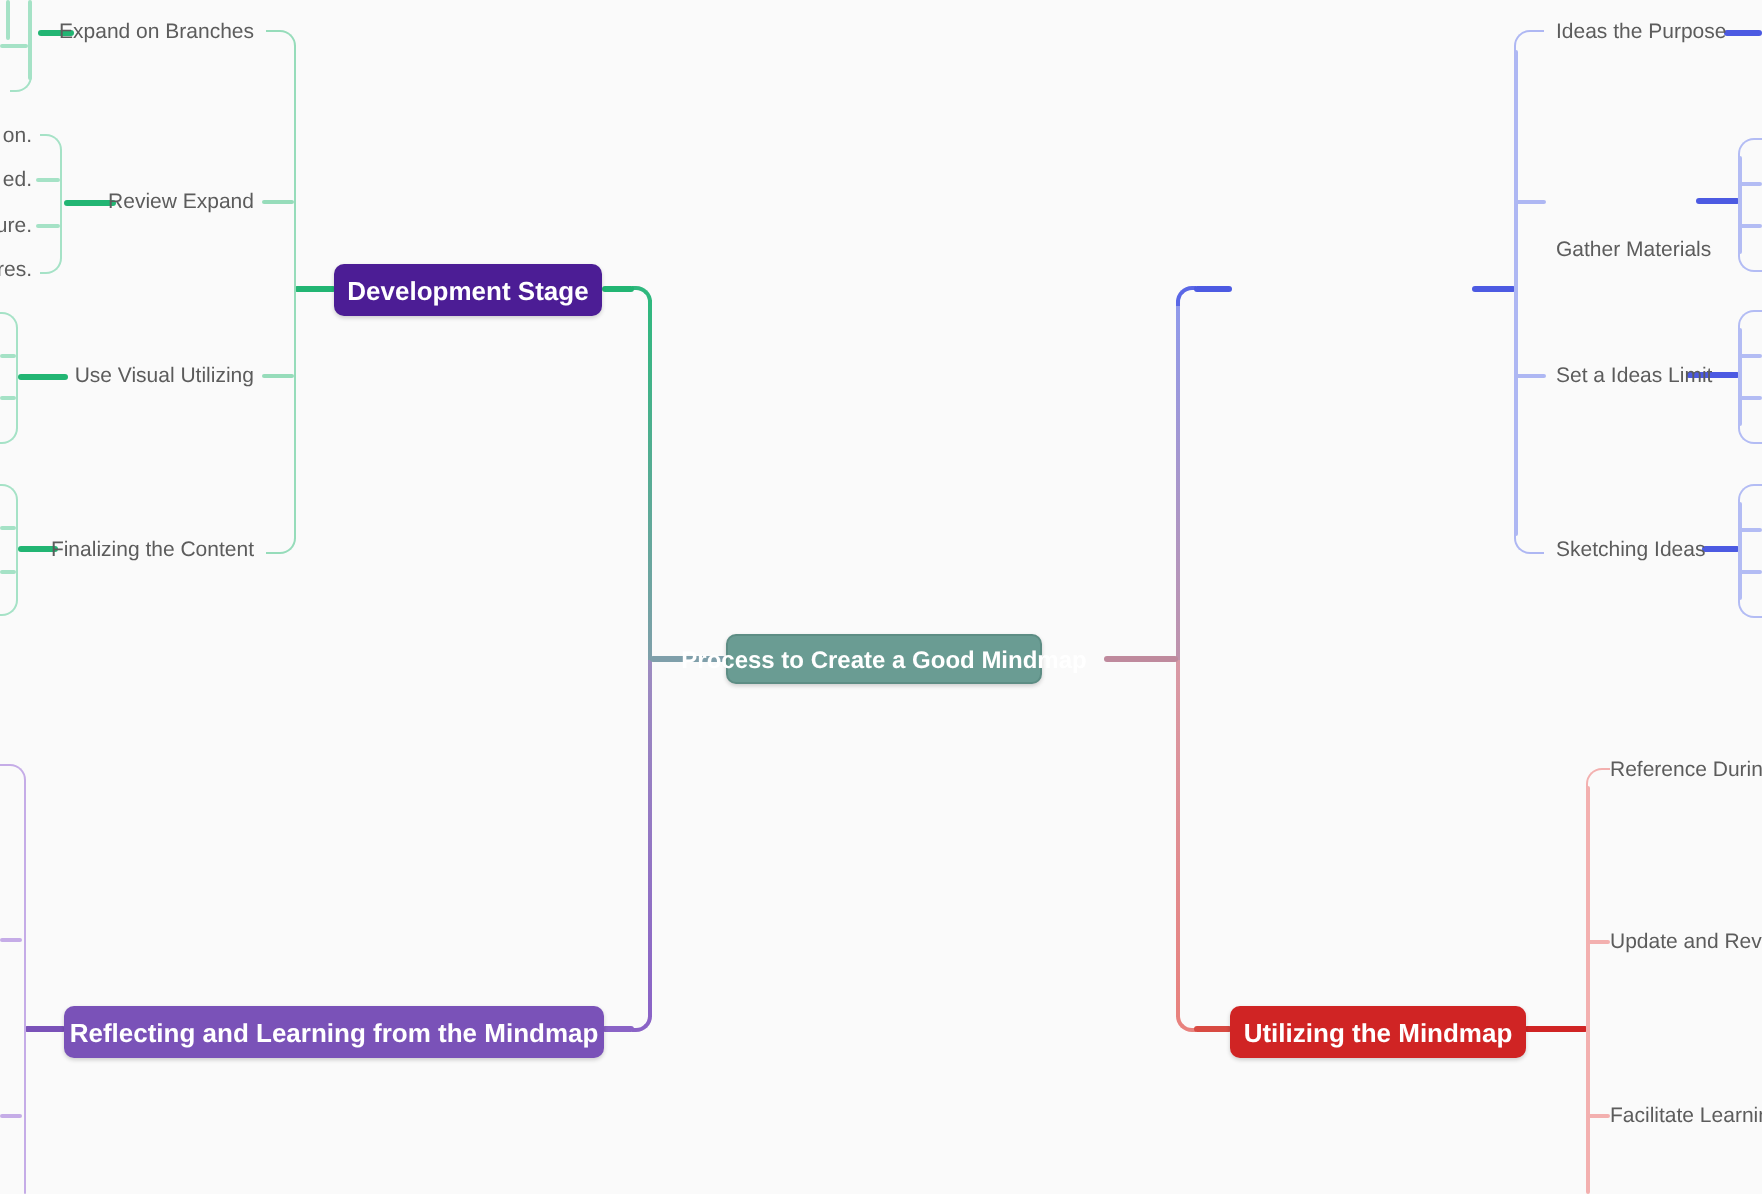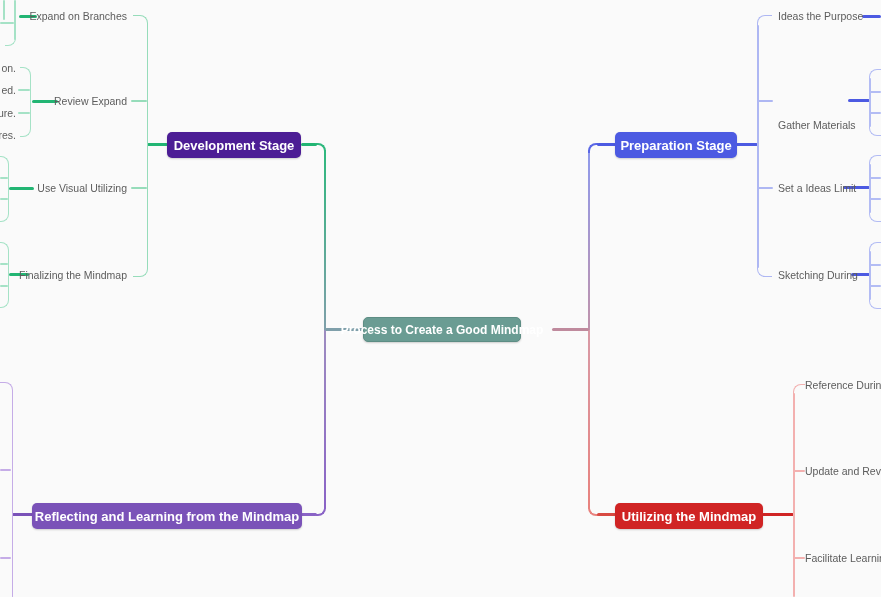--- a/index.html
+++ b/index.html
@@ -141,44 +141,41 @@
   <div class="ln hl" style="--c:#f3b0af;left:794px;top:557px;width:11px;"></div>
 
   <div class="topic n-root" style="left:363px;top:317px;width:158px;">
     <span>Process to Create a Good Mindmap</span>
   </div>
 
   <div class="topic n-dev" style="left:167px;top:132px;width:134px;">
     <span>Development Stage</span>
   </div>
 
-  <div class="topic n-prep" style="left:615px;top:132px;width:122px;">
-    <span>Preparation Stage</span>
-  </div>
 
   <div class="topic n-refl" style="left:32px;top:503px;width:270px;">
     <span>Reflecting and Learning from the Mindmap</span>
   </div>
 
   <div class="topic n-util" style="left:615px;top:503px;width:148px;">
     <span>Utilizing the Mindmap</span>
   </div>
 
   <div class="leaf" style="right:754px;top:9px;">Expand on Branches</div>
   <div class="leaf" style="right:754px;top:94px;">Review Expand</div>
   <div class="leaf" style="right:754px;top:181px;">Use Visual Utilizing</div>
-  <div class="leaf" style="right:754px;top:268px;">Finalizing the Mindmap</div>
+  <div class="leaf" style="right:754px;top:268px;">Finalizing the Content</div>
 
   <div class="leaf" style="right:865px;top:61px;">on.</div>
   <div class="leaf" style="right:865px;top:83px;">ed.</div>
   <div class="leaf" style="right:865px;top:106px;">ure.</div>
   <div class="leaf" style="right:865px;top:128px;">res.</div>
 
   <div class="leaf" style="left:778px;top:9px;">Ideas the Purpose</div>
   <div class="leaf" style="left:778px;top:94px;margin-top:24px;">Gather Materials</div>
   <div class="leaf" style="left:778px;top:181px;">Set a Ideas Limit</div>
-  <div class="leaf" style="left:778px;top:268px;">Sketching During</div>
+  <div class="leaf" style="left:778px;top:268px;">Sketching Ideas</div>
 
   <div class="leaf" style="left:805px;top:378px;">Reference During P</div>
   <div class="leaf" style="left:805px;top:464px;">Update and Revise</div>
   <div class="leaf" style="left:805px;top:551px;">Facilitate Learning</div>
 
 </div>
 
 </body></html>

